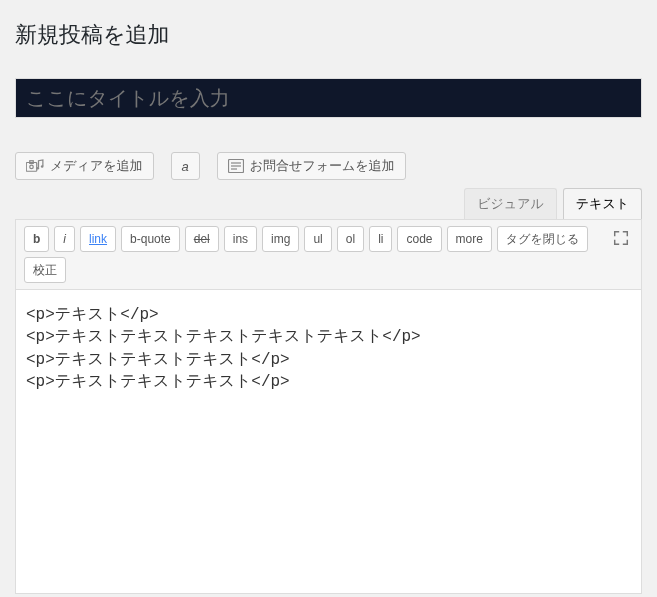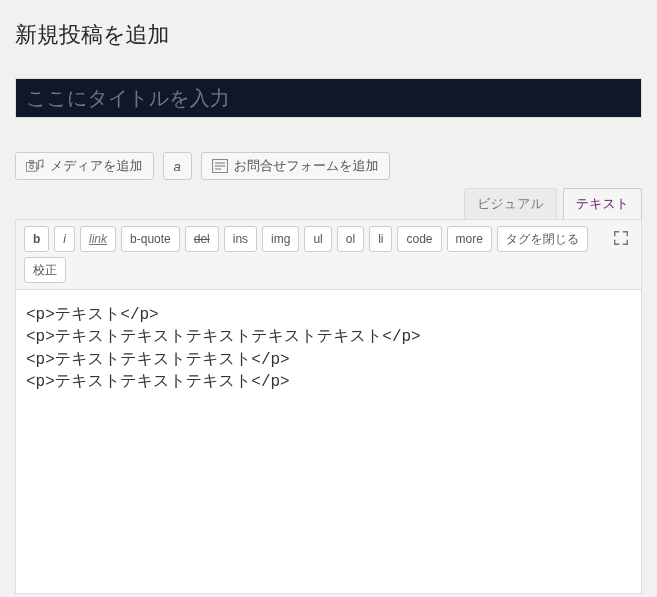--- a/index.html
+++ b/index.html
@@ -34,21 +34,21 @@
   border: 1px solid #ddd;
   color: #888;
   outline: none;
 }
 .gap {
   height: 34px;
 }
 .media-row {
   display: flex;
   align-items: center;
-  gap: 9px;
+  gap: 17px;
 }
 .btn {
   display: inline-flex;
   align-items: center;
   gap: 6px;
   height: 28px;
   padding: 0 10px;
   background: #f7f7f7;
   border: 1px solid #ccc;
   border-radius: 3px;
@@ -74,21 +74,21 @@
   background: #ebebeb;
   color: #777;
   font-size: 13px;
   display: flex;
   align-items: center;
   cursor: pointer;
   border-radius: 3px 3px 0 0;
 }
 .editor-tab.active {
   background: #f5f5f5;
-  color: #701a75;
+  color: #000000;
   border-color: #ccc;
 }
 .quicktags {
   background: #f5f5f5;
   border: 1px solid #ddd;
   padding: 6px 8px;
   display: flex;
   flex-wrap: wrap;
   align-items: center;
   gap: 5px;
@@ -103,21 +103,21 @@
   border-radius: 3px;
   color: #555;
   font-size: 12px;
   font-family: inherit;
   display: flex;
   align-items: center;
   cursor: pointer;
 }
 .qt-btn.b { font-weight: 700; }
 .qt-btn.i { font-style: italic; }
-.qt-btn.link { text-decoration: underline; color: #737373; font-style: italic; }
+.qt-btn.link { text-decoration: underline; color: #3b82f6; }
 .qt-btn.del { text-decoration: line-through; }
 .qt-expand {
   margin-left: auto;
   width: 24px;
   height: 24px;
   color: #777;
   display: inline-flex;
   align-items: center;
   justify-content: center;
   cursor: pointer;

